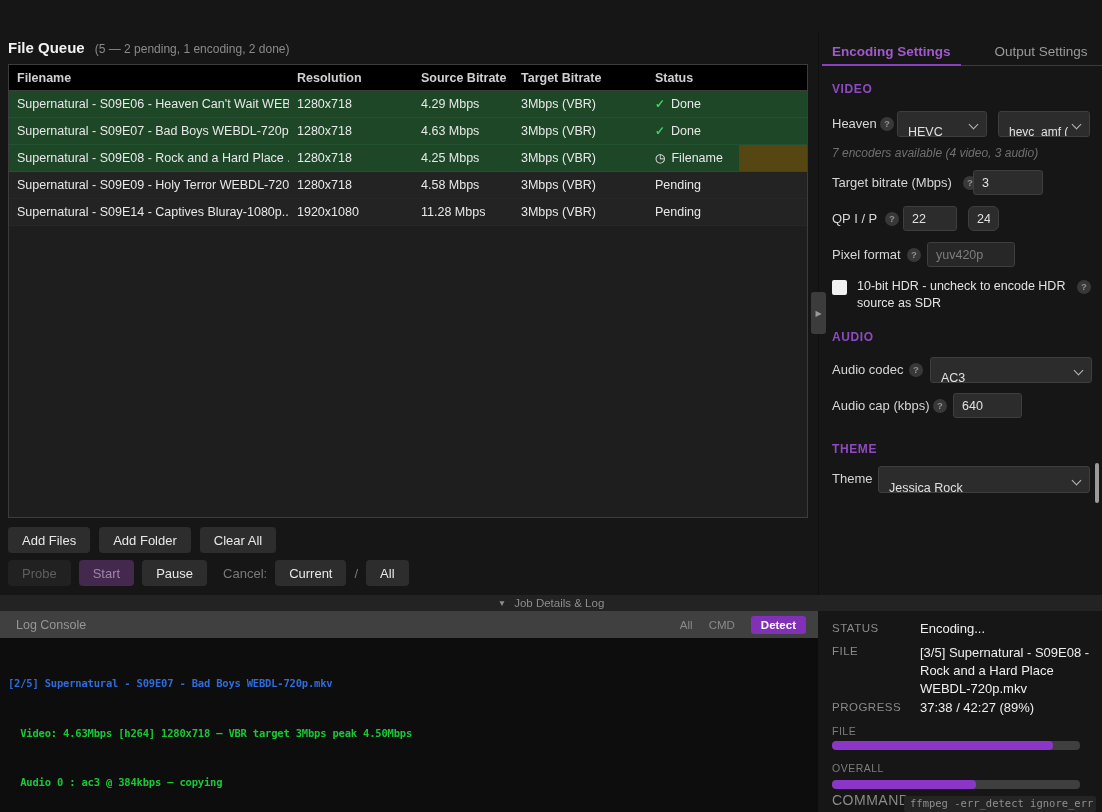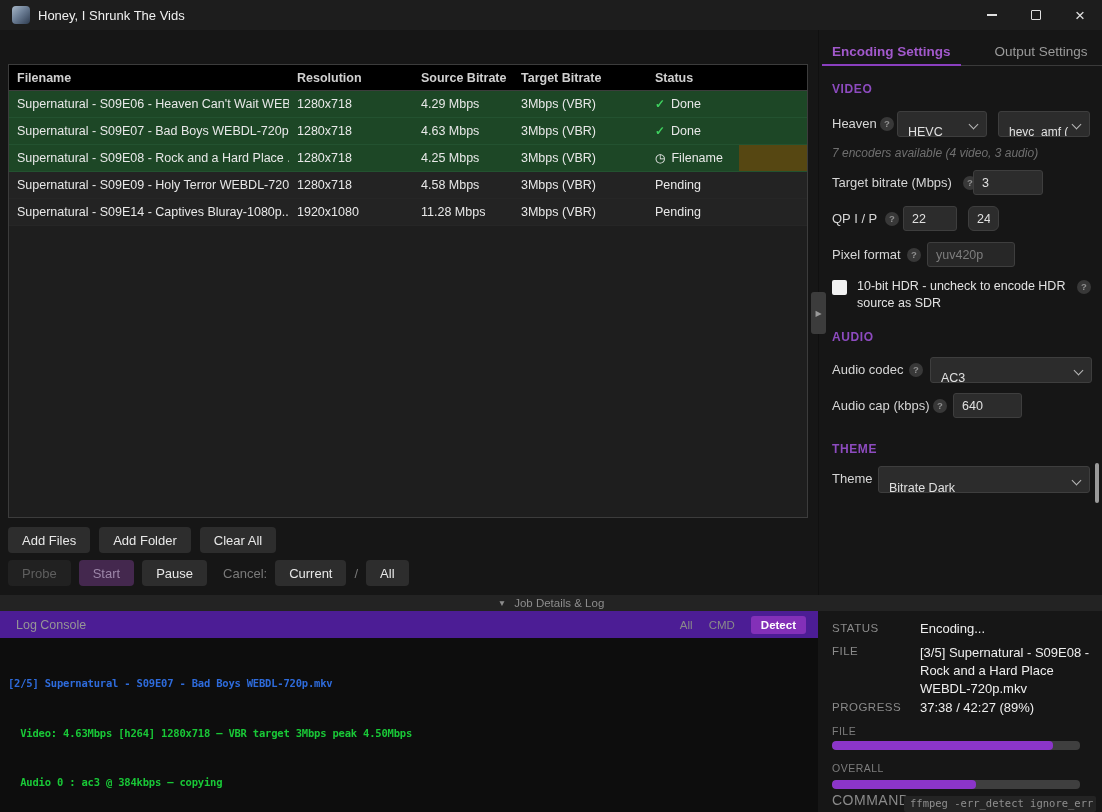--- a/index.html
+++ b/index.html
@@ -45,21 +45,21 @@
   .btn.start { background:#44284e; color:#9c86a8; }
   .cancel-lbl, .slash { color:#7a7a7a; font-size:13px; }
   .cancel-lbl { margin-left:8px; }
 
   
   .jobbar { position:absolute; left:0; top:595px; width:1102px; height:16px; background:#232323; color:#8d8d8d;
     font-size:11.5px; display:flex; align-items:center; justify-content:center; gap:8px; }
   .jobbar .tri { font-size:8.5px; color:#8d8d8d; }
 
   
-  .log-header { position:absolute; left:0; top:611px; width:818px; height:27px; background:#4c1d95; }
+  .log-header { position:absolute; left:0; top:611px; width:818px; height:27px; background:#404040; }
   .log-title { position:absolute; left:16px; top:7px; font-size:12.5px; color:#969696; }
   .log-filters { position:absolute; right:12px; top:0; height:27px; display:flex; align-items:center; gap:16px; }
   .filter { font-size:11.5px; color:#8a8a8a; }
   .filter.active { background:#8330b8; color:#ffffff; font-weight:bold; padding:3px 10px; border-radius:3px; }
   .log-area { position:absolute; left:0; top:638px; width:818px; height:174px; background:#0d0d0d; padding:4px 8px;
     font-family:"DejaVu Sans Mono", monospace; font-size:10.5px; font-weight:bold; letter-spacing:-0.2px;
     line-height:16.5px; white-space:pre; overflow:hidden; }
   .lg-h { color:#2e6bdb; }
   .lg-i { color:#19c837; }
 
@@ -101,36 +101,25 @@
   .bar-fill { height:100%; background:#8b35c9; border-radius:4px; }
   .cmd-val { position:absolute; left:82px; top:185px; width:192px; height:16px; background:#242424; border-radius:2px;
     font-family:"DejaVu Sans Mono", monospace; font-size:10.5px; color:#8f8f8f; padding:1px 6px;
     white-space:nowrap; overflow:hidden; }
 </style>
 </head>
 <body>
 
 <div class="app">
 
-  <div class="titlebar">
-    <div class="app-icon"></div>
-    <div class="app-title">Honey, I Shrunk The Vids</div>
-    <div class="win-controls">
-      <div class="win-btn">
-          <span class="min-glyph"></span>
-        </div>
-      <div class="win-btn">
-          <span class="max-glyph"></span>
-        </div>
-      <div class="win-btn">
-          <span class="close-glyph">×</span>
-        </div>
-    </div>
-  </div>
-
+
+  <div class="fq-header">
+    <span class="fq-title">File Queue</span>
+    <span class="fq-summary">(5 — 2 pending, 1 encoding, 2 done)</span>
+  </div>
 
   <div class="table">
     <div class="thead">
       <div class="th">Filename</div>
       <div class="th">Resolution</div>
       <div class="th">Source Bitrate</div>
       <div class="th">Target Bitrate</div>
       <div class="th">Status</div>
     </div>
 
@@ -282,21 +271,21 @@
     </div>
 
     <div class="lbl" style="left:10px; top:368px;">Audio cap (kbps)</div>
     <div class="help" style="left:111px; top:369px;">?</div>
     <input class="inp" style="left: 131px; top: 363px; width: 69px;" value="640">
 
     <div class="sec-h" style="top:412px;">THEME</div>
 
     <div class="lbl" style="left:10px; top:441px;">Theme</div>
     <div class="sel" style="left:56px; top:436px; width:212px; height:27px;">
-      <span>Bitrate Dark</span>
+      <span>Jessica Rock</span>
       <span class="chev" style="top:10px;"></span>
     </div>
 
     <div class="scroll-thumb"></div>
   </div>
 
   <div class="status-panel">
     <div class="sp-lbl" style="top:11px;">STATUS</div>
     <div class="sp-val" style="top:10px;">Encoding...</div>
 

